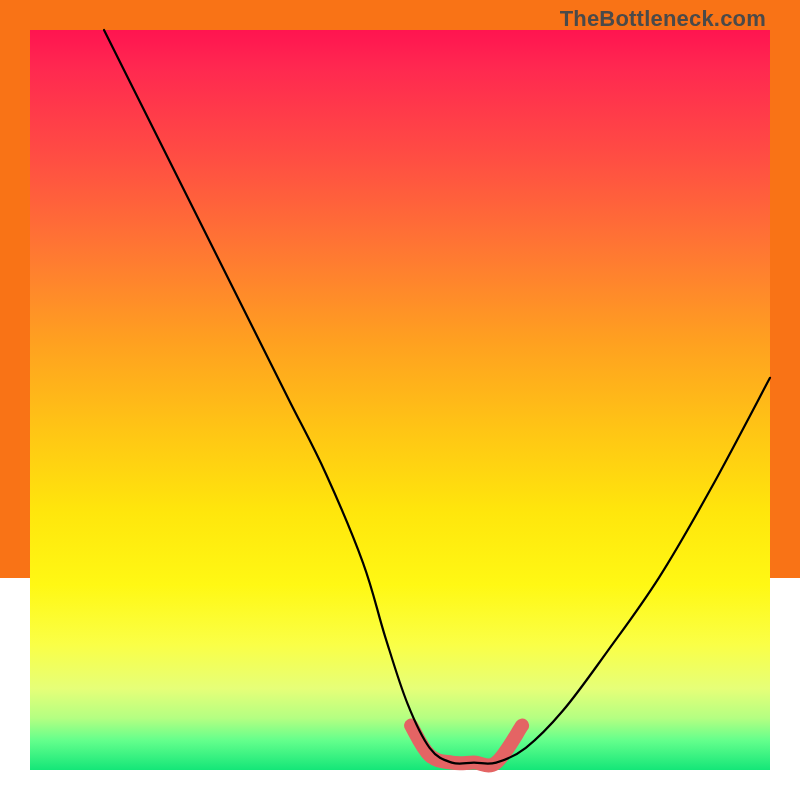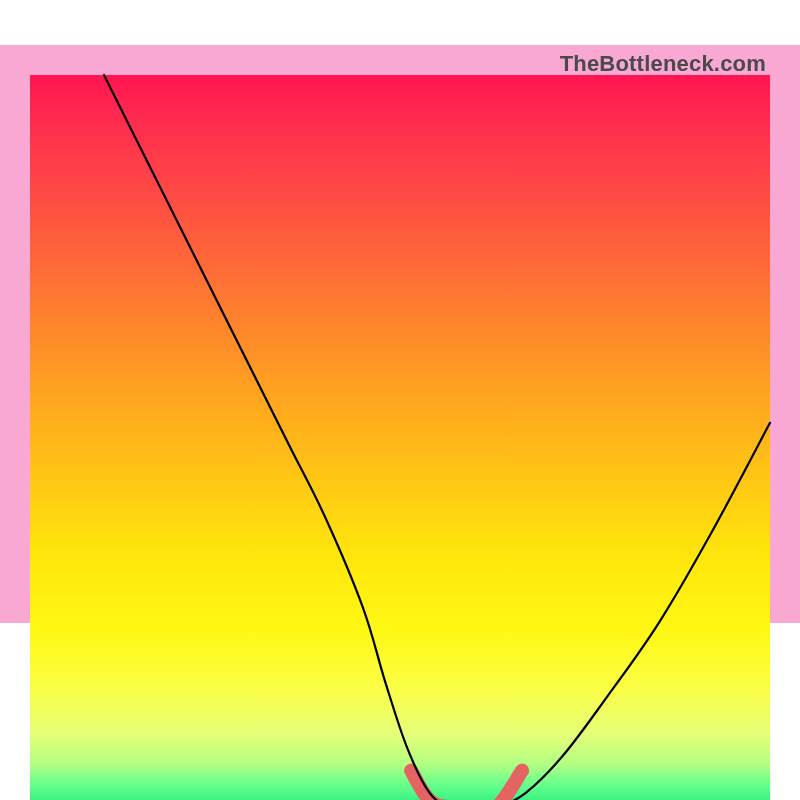--- a/index.html
+++ b/index.html
@@ -1,22 +1,21 @@
 <!DOCTYPE html>
 <html><head>
 <meta charset="utf-8">
 <style>
   * { margin: 0; padding: 0; box-sizing: border-box; }
   html, body { width: 800px; height: 800px; overflow: hidden; }
   .chart-container {
     width: 800px;
     height: 578px;
     position: relative;
-    background: #f9a8d4;
-    margin-top: 45px;
+    background: #f97316;
   }
   .plot-area {
     position: absolute;
     left: 30px;
     top: 30px;
     width: 740px;
     height: 740px;
     background: linear-gradient(to bottom,
       #ff1450 0%,
       #ff2850 5%,

